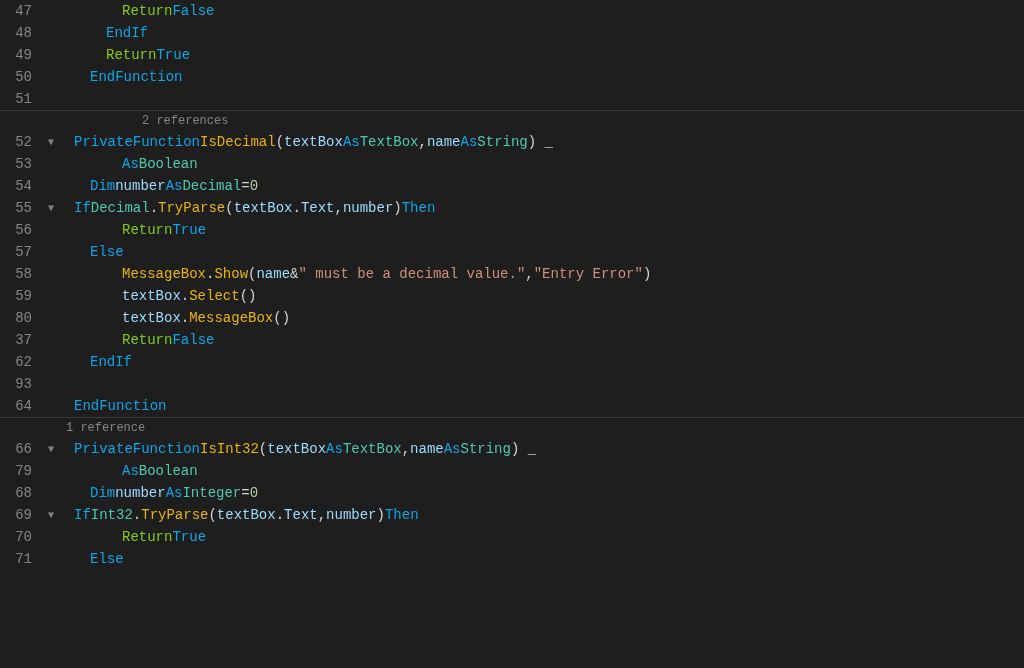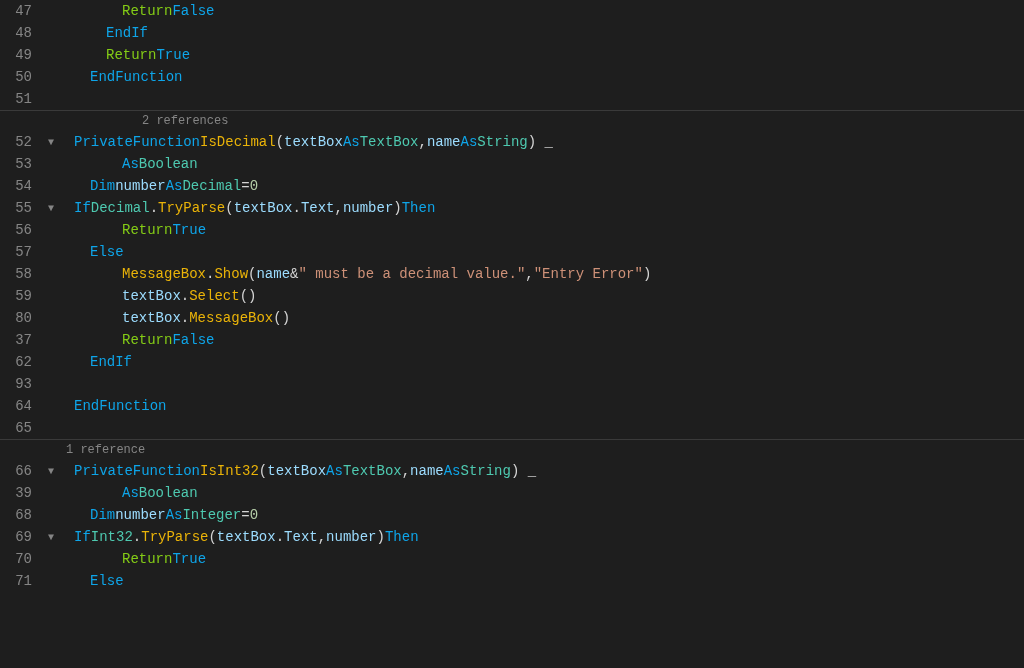--- a/index.html
+++ b/index.html
@@ -323,25 +323,20 @@
         <div class="line-no">64</div>
         <div class="fold-area"></div>
         <div class="code-text">
           <span style="display:inline-block;width:12px"></span>
           <span class="kw">End</span>
             <span class="plain"> </span>
             <span class="kw">Function</span>
         </div>
       </div>
 
-      <div class="row-wrapper">
-        <div class="line-no">65</div>
-        <div class="fold-area"></div>
-        <div class="code-text"></div>
-      </div>
 
       <div class="row-wrapper separator"></div>
 
       <div class="row-wrapper ref-row" style="height:20px;background:#1e1e1e;">
         <div class="line-no" style="color:transparent;">00</div>
         <div class="fold-area"></div>
         <div style="color:#858585;font-size:12px;padding-left:6px;display:flex;align-items:center;">1 reference</div>
       </div>
 
       <div class="row-wrapper">
@@ -364,21 +359,21 @@
             <span class="param">name</span>
             <span class="plain"> </span>
             <span class="kw">As</span>
             <span class="plain"> </span>
             <span class="type">String</span>
             <span class="plain">) _</span>
         </div>
       </div>
 
       <div class="row-wrapper">
-        <div class="line-no">39</div>
+        <div class="line-no">79</div>
         <div class="fold-area"></div>
         <div class="code-text">
           <span style="display:inline-block;width:60px"></span>
           <span class="kw">As</span>
             <span class="plain"> </span>
             <span class="type">Boolean</span>
         </div>
       </div>
 
       <div class="row-wrapper">

